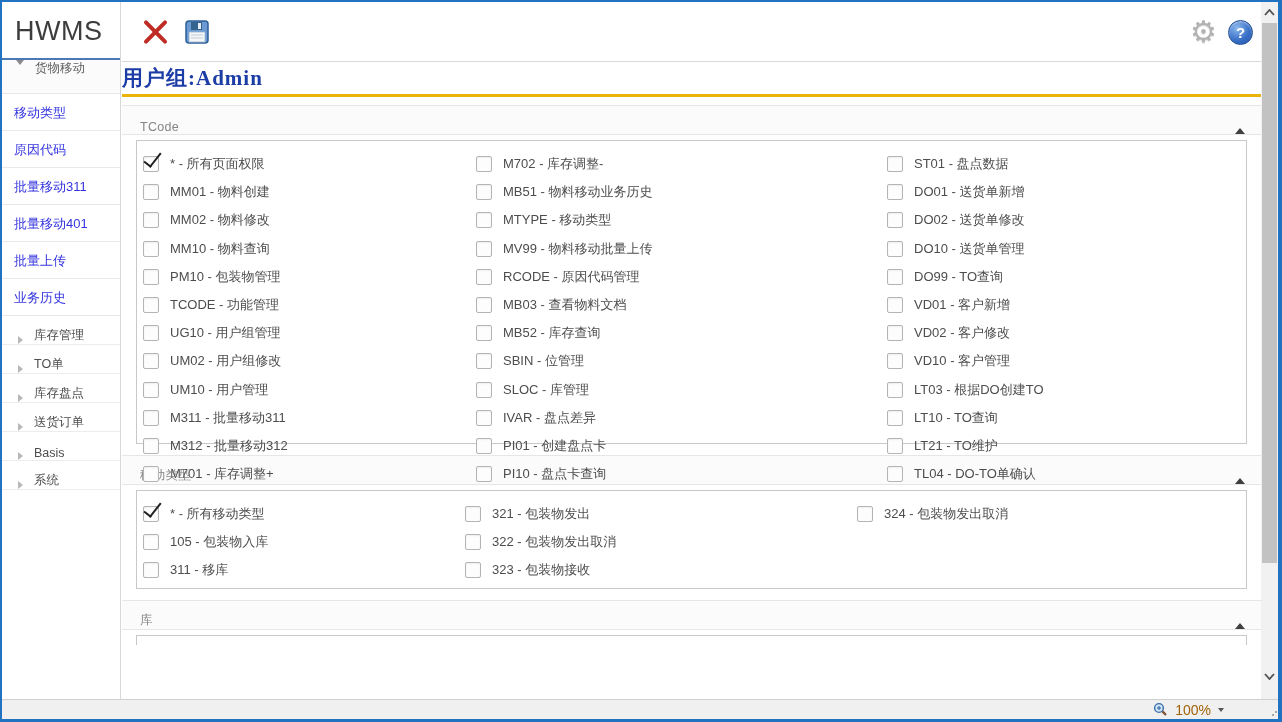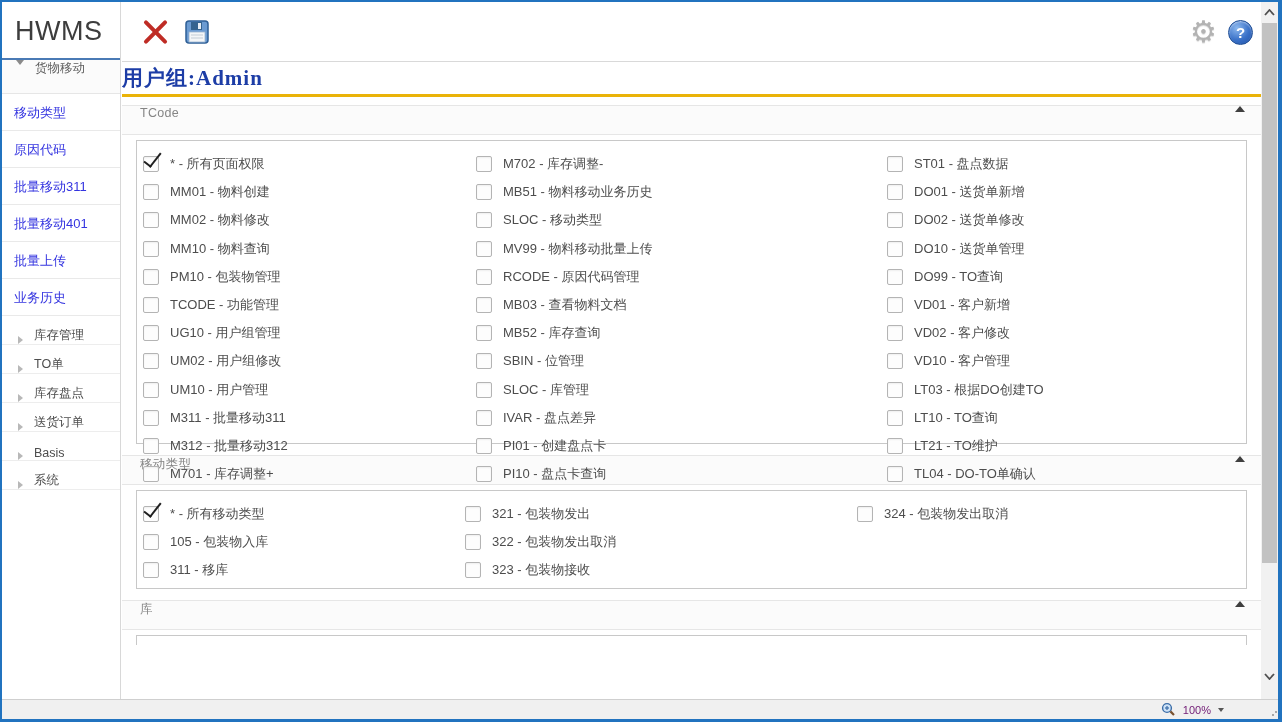--- a/index.html
+++ b/index.html
@@ -40,21 +40,21 @@
           text-shadow:0 1px 1px rgba(0,0,0,.15); cursor:pointer; }
   .help { width:25px; height:25px; border-radius:50%; border:1px solid #1c4c94; color:#fff;
           background:radial-gradient(circle at 35% 30%, #8cb8ee, #3a71c8 55%, #1d4fa5);
           font-size:15px; font-weight:bold; display:flex; align-items:center; justify-content:center;
           box-shadow:inset 0 1px 2px rgba(255,255,255,.6); cursor:pointer; }
 
   .title-band { height:35px; line-height:33px; text-align:left; border-bottom:3px solid #eab308; }
   .page-title { font-family:"Liberation Serif","DejaVu Serif",serif; font-weight:bold; font-size:21px;
                 color:#1d3da6; letter-spacing:1px; }
 
-  .sec-header { height:30px; display:flex; align-items:flex-start; background:#fbfbfb;
+  .sec-header { height:30px; display:flex; align-items:flex-end; background:#fbfbfb;
                 border-top:1px solid #e6e6e6; border-bottom:1px solid #e6e6e6;
                 padding:0 16px 0 18px; cursor:pointer; }
   .sec-header:first-child { margin-top:8px; }
   .sec-title { color:#858585; font-size:12.5px; letter-spacing:.3px; flex:1; }
   .sec-caret { width:0; height:0; border-left:5px solid transparent; border-right:5px solid transparent;
                border-bottom:6px solid #3f3f3f; }
   .sec-box { margin:5px 14px 11px; border:1px solid #c8c8c8; display:flex; padding:9px 0 0 6px; background:#fff; }
   .sec-0 { height:304px; }
   .sec-1 { height:99px; }
   .clipped { height:10px; overflow:hidden; margin-bottom:0; border-bottom:none; padding:0; }
@@ -71,21 +71,21 @@
   
   .vscroll { position:absolute; top:0; right:0; width:17px; bottom:20px; background:#f1f1f1; }
   .vs-btn { position:absolute; left:0; width:17px; height:18px; display:flex; align-items:center; justify-content:center; cursor:pointer; }
   .vs-up { top:1px; } .vs-down { bottom:14px; }
   .vs-thumb { position:absolute; left:1px; width:15px; top:21px; height:540px; background:#c2c2c2; cursor:pointer; }
 
   
   .statusbar { position:absolute; left:0; right:0; bottom:0; height:20px; background:#f0f0f0;
                border-top:1px solid #cfcfcf; display:flex; align-items:center; justify-content:flex-end;
                padding-right:54px; gap:7px; }
-  .zoom-text { font-size:11px; color:#701a75; }
+  .zoom-text { font-size:14px; color:#a16207; }
   .dd-caret { width:0; height:0; border-left:3.5px solid transparent; border-right:3.5px solid transparent;
               border-top:4px solid #555; cursor:pointer; }
   .grip { position:absolute; right:4px; bottom:9px; width:2px; height:2px;
           box-shadow:0 6px #a6a6a6, 3px 3px #a6a6a6, 6px 0 #a6a6a6; }
 </style>
 </head>
 <body>
 
 <div class="win">
 
@@ -212,21 +212,21 @@
             <div class="chk-row">
               <span class="checkbox"></span>
               <span class="chk-label">M702 - 库存调整-</span>
             </div>
             <div class="chk-row">
               <span class="checkbox"></span>
               <span class="chk-label">MB51 - 物料移动业务历史</span>
             </div>
             <div class="chk-row">
               <span class="checkbox"></span>
-              <span class="chk-label">SLOC - 移动类型</span>
+              <span class="chk-label">MTYPE - 移动类型</span>
             </div>
             <div class="chk-row">
               <span class="checkbox"></span>
               <span class="chk-label">MV99 - 物料移动批量上传</span>
             </div>
             <div class="chk-row">
               <span class="checkbox"></span>
               <span class="chk-label">RCODE - 原因代码管理</span>
             </div>
             <div class="chk-row">

